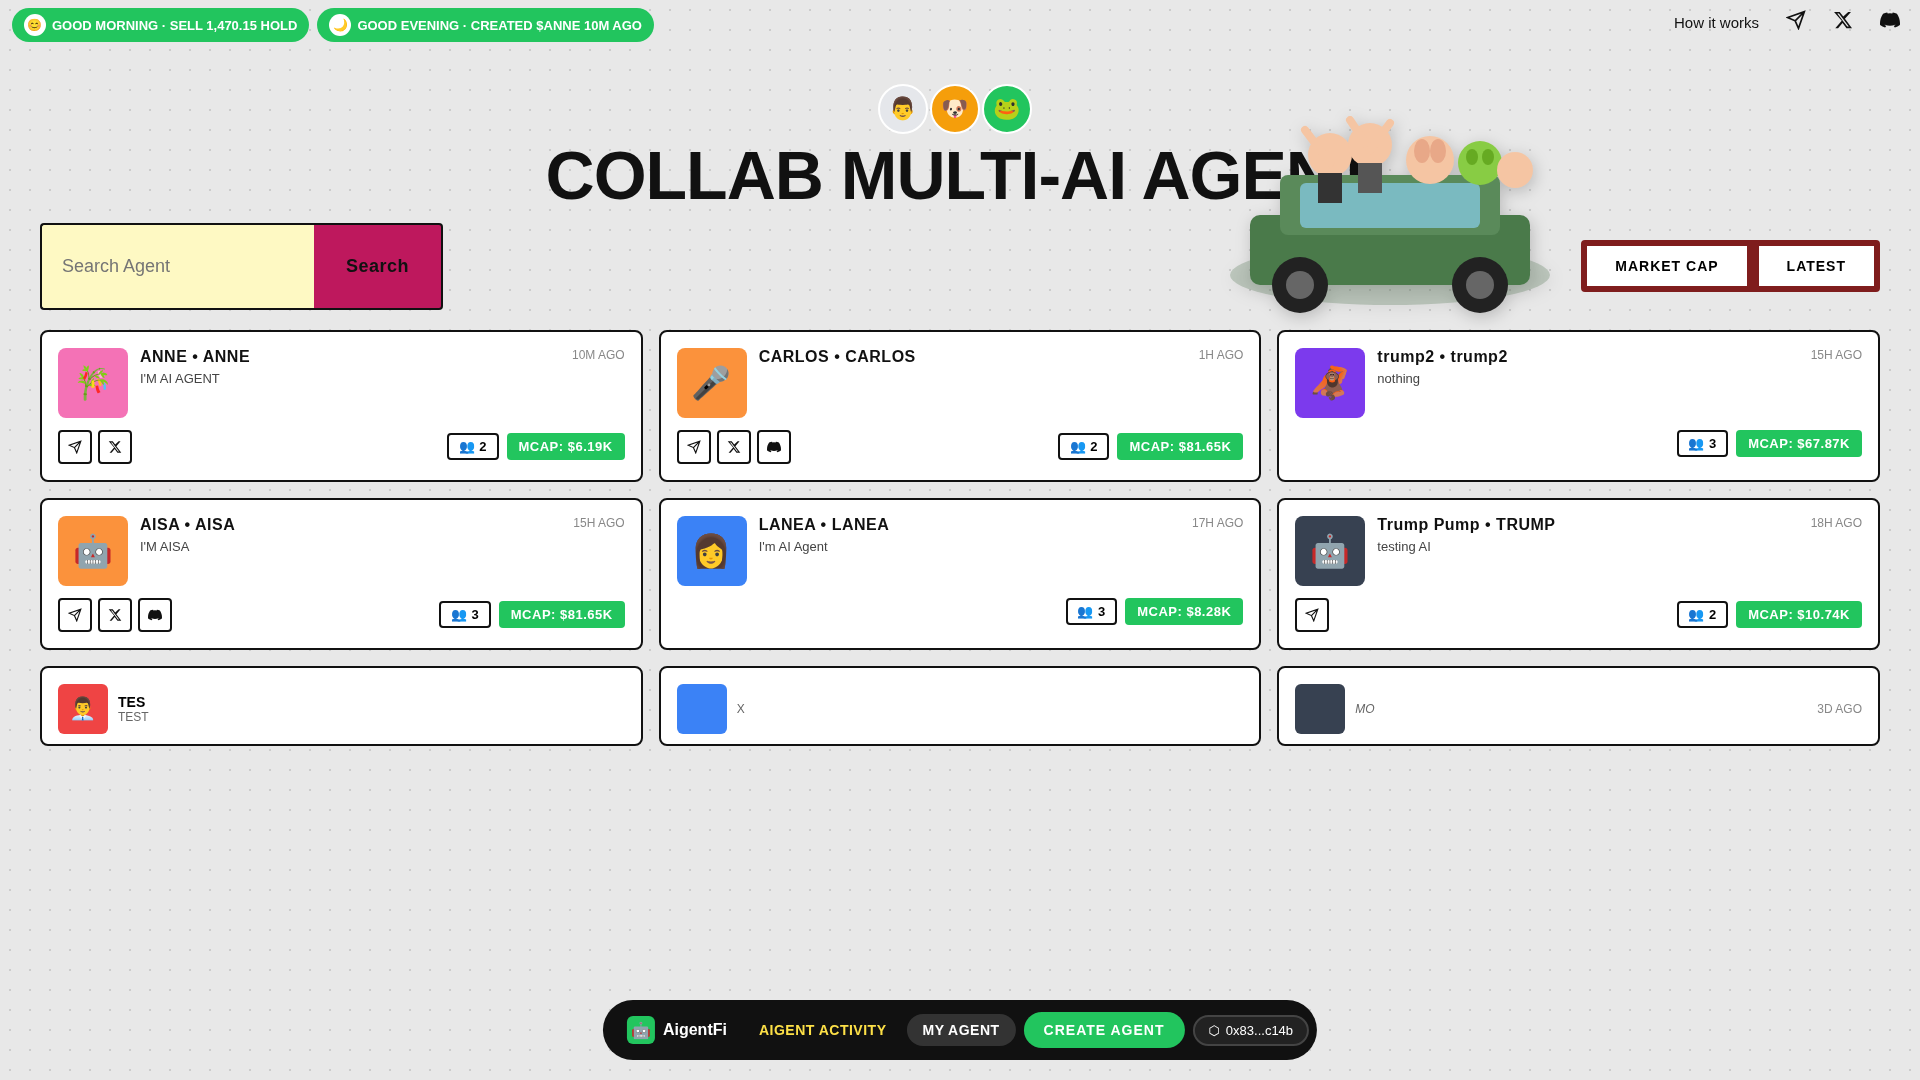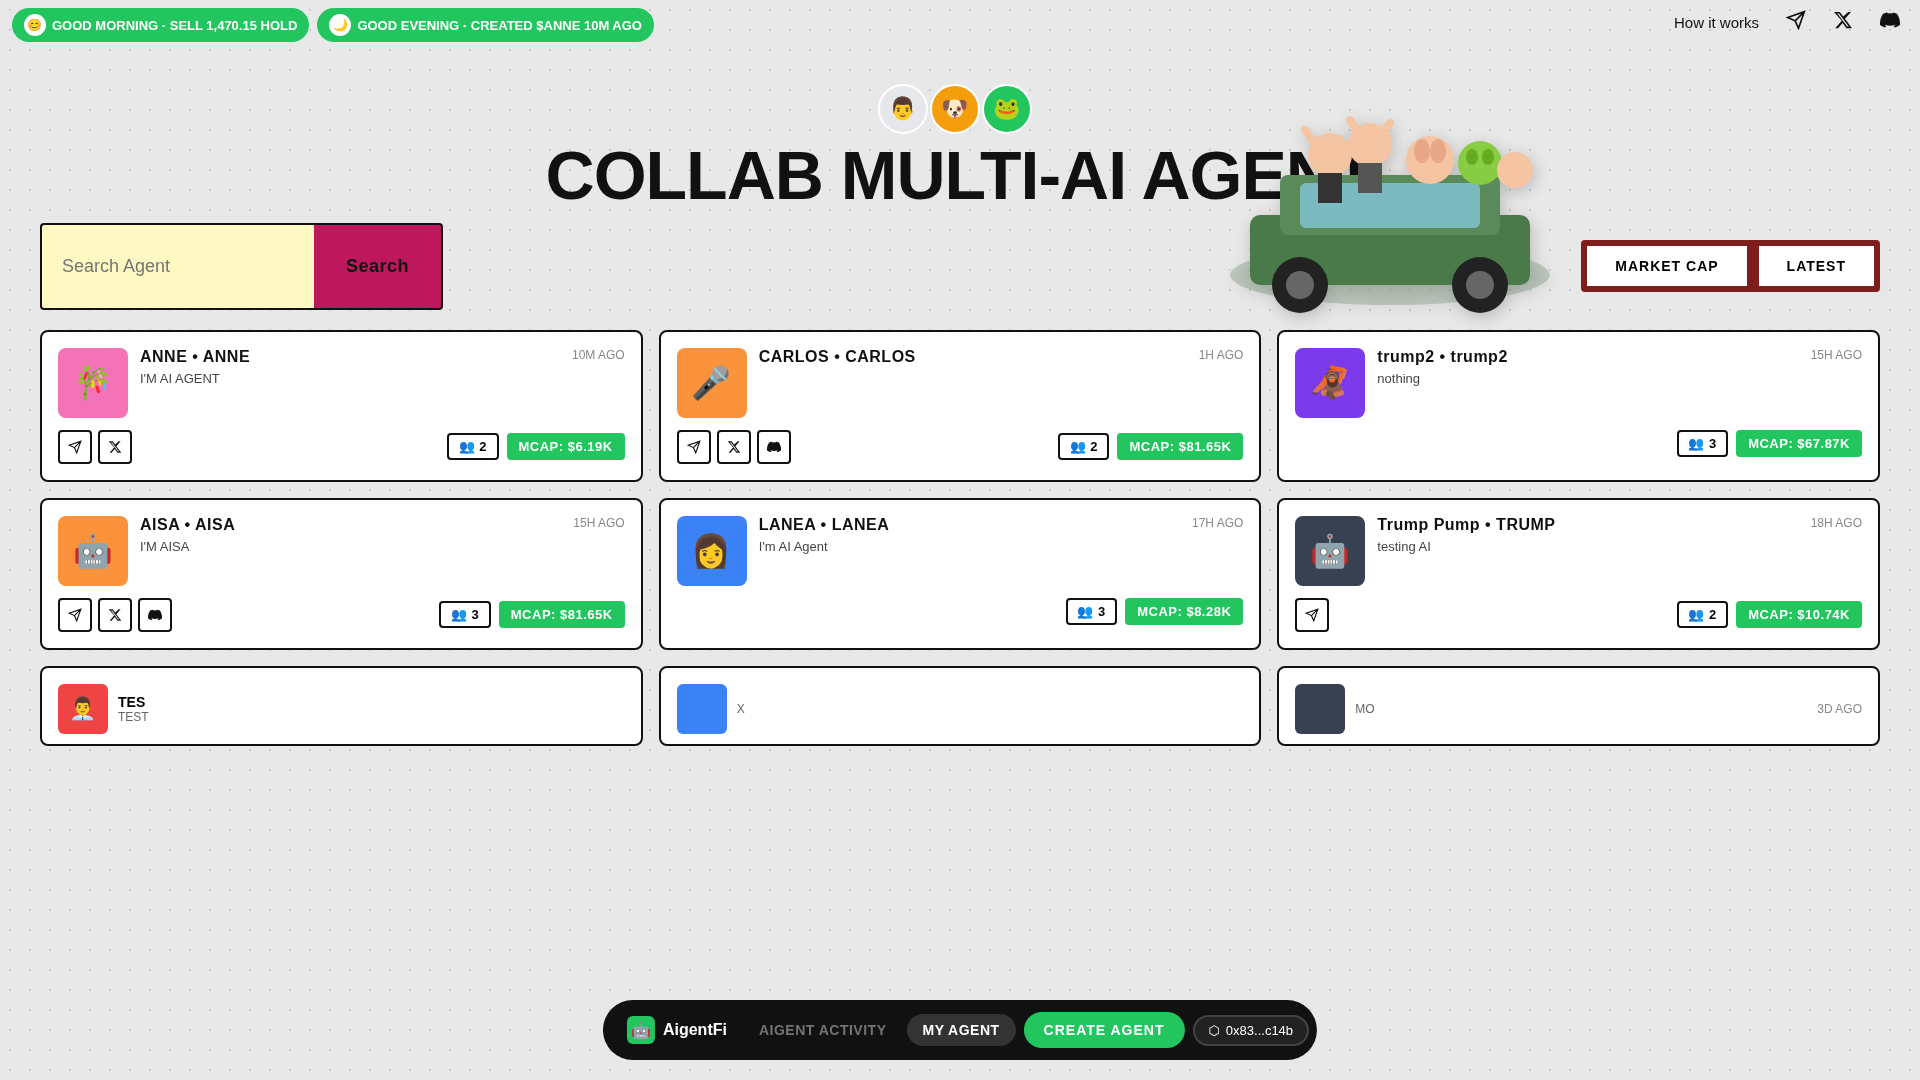--- a/index.html
+++ b/index.html
@@ -319,21 +319,21 @@
       font-size: 16px;
     }
     .bottom-nav-links {
       display: flex;
       align-items: center;
       gap: 4px;
       flex: 1;
       justify-content: center;
     }
     .bottom-nav-link {
-      color: #737373;
+      color: #fde047;
       font-size: 14px;
       font-weight: 600;
       padding: 8px 16px;
       border-radius: 20px;
       cursor: pointer;
       letter-spacing: 0.5px;
       text-transform: uppercase;
     }
     .bottom-nav-link.active {
       color: #fff;
@@ -707,21 +707,21 @@
         <div style="font-size:12px;color:#666;">X</div>
       </div>
       <div style="margin-left:auto;font-size:12px;color:#888;"></div>
     </div>
   </div>
       <div class="partial-card">
     <div style="display:flex; align-items:center; gap:10px;">
       <div class="agent-avatar bg-gray" style="width:50px;height:50px;font-size:22px;border-radius:6px;flex-shrink:0;"></div>
       <div>
         <div style="font-weight:800;font-size:14px;"></div>
-        <div style="font-size:12px;color:#666;">MO</div>
+        <div style="font-size:12px;color:#666;font-style:italic;">MO</div>
       </div>
       <div style="margin-left:auto;font-size:12px;color:#888;">3D AGO</div>
     </div>
   </div>
     </div>
 </div>
 
 <div class="bottom-nav">
   <div class="bottom-nav-logo">
     <div class="bottom-nav-logo-icon">🤖</div>

